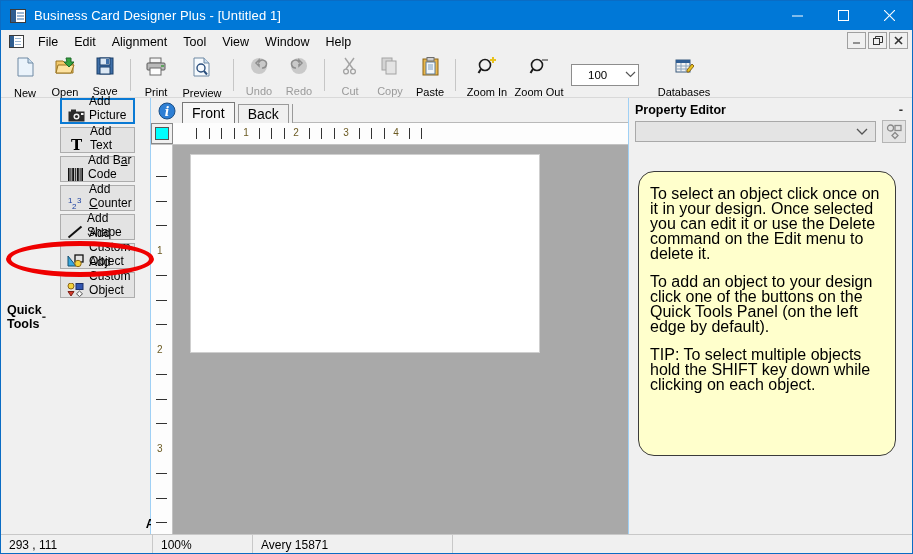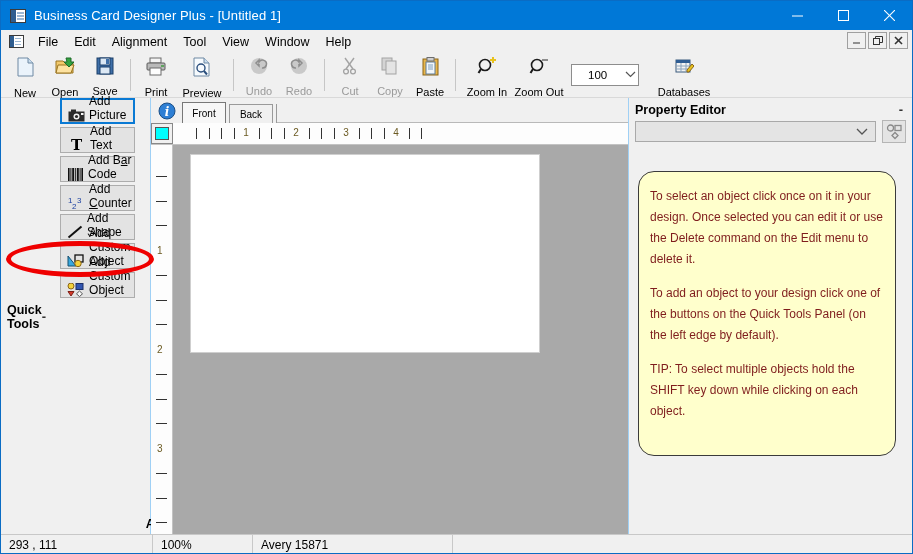--- a/index.html
+++ b/index.html
@@ -122,21 +122,21 @@
   
   .center{
     flex:1;background:#f0f0f0;position:relative;display:flex;flex-direction:column;
     border-right:1px solid #9fd0f5;
   }
   .tabrow{height:25px;display:flex;align-items:flex-end;background:#f0f0f0;padding-left:4px;}
   .info-ico{width:18px;height:18px;margin:0 6px 3px 3px;}
   .tab{
     height:19px;min-width:44px;padding:0 9px;background:#f0f0f0;border:1px solid #9a9a9a;
     border-bottom:none;display:flex;align-items:center;justify-content:center;
-    font-size:10px;color:#000;box-sizing:border-box;margin-right:3px;
+    font-size:14px;color:#000;box-sizing:border-box;margin-right:3px;
   }
   .tab.active{background:#f7f7f7;border-color:#787878;height:21px;font-weight:normal;}
   .tabline{flex:1;border-bottom:1px solid #b9b9b9;height:19px;box-sizing:border-box;}
   .tabline .vline{width:1px;height:19px;background:#9a9a9a;}
 
   .ruler-h{
     height:22px;background:#fdfdfd;border-bottom:1px solid #c3c3c3;display:flex;
     position:relative;box-sizing:border-box;
   }
   .corner-box{
@@ -173,21 +173,21 @@
   }
   .pe-btn{
     width:24px;height:23px;border:1px solid #b5b5b5;background:#e4e4e4;
     display:flex;align-items:center;justify-content:center;box-sizing:border-box;
   }
   .tipbox{
     position:absolute;left:9px;top:73px;width:258px;height:285px;
     background:#ffffcc;border:1px solid #3b3b3b;border-radius:16px;
     box-sizing:border-box;padding:14px 11px 0 11px;
   }
-  .tipbox p{margin:0 0 13px 0;font-size:12px;line-height:21px;color:#7f1d1d;}
+  .tipbox p{margin:0 0 13px 0;font-size:16px;line-height:15px;color:#000000;}
 
   
   .statusbar{
     height:21px;background:#f0f0f0;border-top:1px solid #c8c8c8;display:flex;align-items:center;
     font-size:12px;color:#000;box-sizing:border-box;
   }
   .sb-cell{height:21px;display:flex;align-items:center;padding-left:8px;box-sizing:border-box;
     border-right:1px solid #c8c8c8;}
   .sb-1{width:152px;}
   .sb-2{width:100px;}

